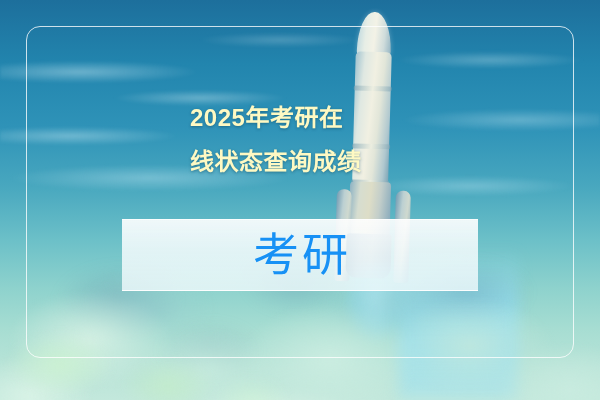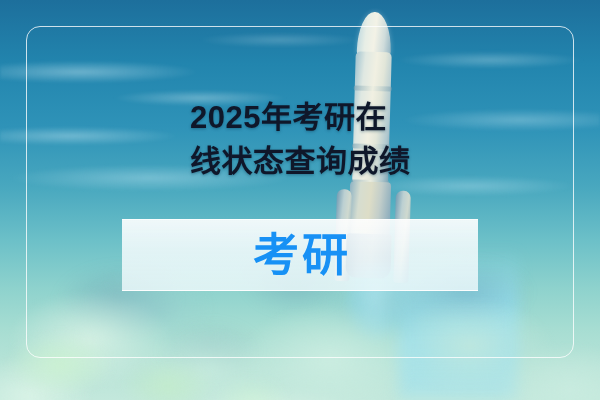--- a/index.html
+++ b/index.html
@@ -184,22 +184,22 @@
     border-radius: 14px;
     pointer-events: none;
   }
 
   
   .headline {
     position: absolute;
     left: 190px;
     top: 96px;
     width: 300px;
-    color: #0f172a;
-    font-size: 31px;
+    color: #fef9c3;
+    font-size: 24px;
     font-weight: bold;
     line-height: 44px;
     letter-spacing: 0.5px;
     text-shadow: 0 1px 3px rgba(12,60,86,0.45);
     white-space: pre-line;
   }
 
   
   .keyword-band {
     position: absolute;
@@ -213,21 +213,21 @@
        rgba(240,250,252,0.80) 100%);
     border-top: 1px solid rgba(255,255,255,0.95);
     border-bottom: 1px solid rgba(255,255,255,0.85);
     display: flex;
     align-items: center;
     justify-content: center;
   }
   .keyword {
     color: #1791f5;
     font-size: 46px;
-    font-weight: bold;
+    font-weight: normal;
     line-height: 1;
     letter-spacing: 3px;
     padding-left: 4px;
   }
 </style>
 </head>
 <body>
 
 <div class="banner">
 

